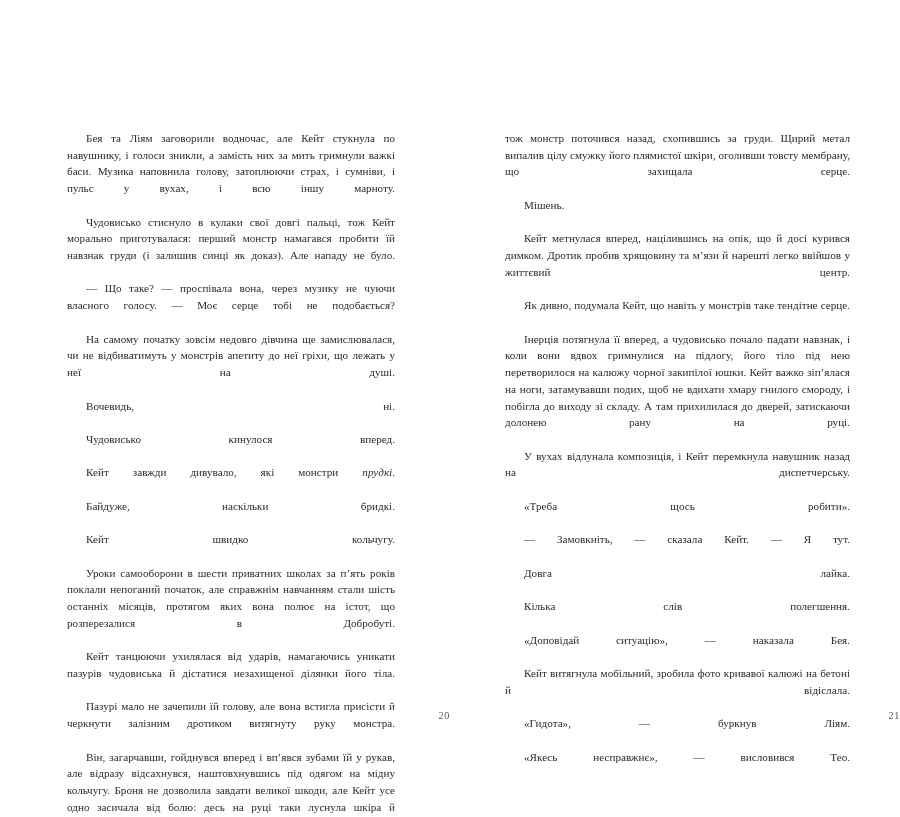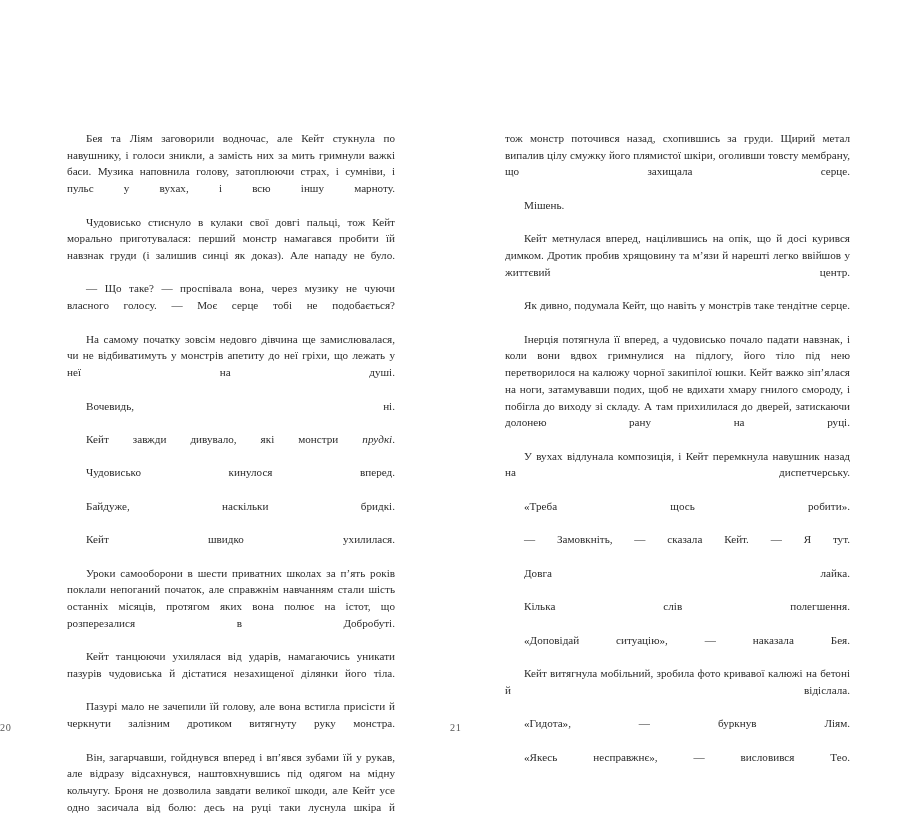--- a/index.html
+++ b/index.html
@@ -63,46 +63,46 @@
 
   
   .textblock p:after {
     content: "";
     display: inline-block;
     width: 100%;
   }
 
   .folio {
     position: absolute;
-    bottom: 84px;
+    bottom: 96px;
     width: 100%;
-    text-align: left;
+    text-align: right;
     font-size: 10.2px;
     letter-spacing: 0.6px;
     color: #555555;
   }
 
   .page-left .folio  { padding-left: -0px; }
 </style>
 </head>
 <body>
 
 <div class="spread">
 
   <div class="page page-left">
     <div class="textblock">
       <p>Бея та Ліям заговорили водночас, але Кейт стукнула по навушнику, і голоси зникли, а замість них за мить гримнули важкі баси. Музика наповнила голову, затоплюючи страх, і сумніви, і пульс у вухах, і всю іншу марноту.</p>
       <p>Чудовисько стиснуло в кулаки свої довгі пальці, тож Кейт морально приготувалася: перший монстр намагався пробити їй навзнак груди (і залишив синці як доказ). Але нападу не було.</p>
       <p>— Що таке? — проспівала вона, через музику не чуючи власного голосу. — Моє серце тобі не подобається?</p>
       <p>На самому початку зовсім недовго дівчина ще замислювалася, чи не відбиватимуть у монстрів апетиту до неї гріхи, що лежать у неї на душі.</p>
       <p>Вочевидь, ні.</p>
+      <p>Чудовисько кинулося вперед.</p>
       <p><span>Кейт завжди дивувало, які монстри <em>прудкі</em>.</span></p>
-      <p>Чудовисько кинулося вперед.</p>
       <p>Байдуже, наскільки бридкі.</p>
-      <p>Кейт швидко ухилилася.</p>
+      <p>Кейт швидко кольчугу.</p>
       <p>Уроки самооборони в шести приватних школах за п’ять років поклали непоганий початок, але справжнім навчанням стали шість останніх місяців, протягом яких вона полює на істот, що розперезалися в Добробуті.</p>
       <p>Кейт танцюючи ухилялася від ударів, намагаючись уникати пазурів чудовиська й дістатися незахищеної ділянки його тіла.</p>
       <p>Пазурі мало не зачепили їй голову, але вона встигла присісти й черкнути залізним дротиком витягнуту руку монстра.</p>
       <p>Він, загарчавши, гойднувся вперед і вп’явся зубами їй у рукав, але відразу відсахнувся, наштовхнувшись під одягом на мідну кольчугу. Броня не дозволила завдати великої шкоди, але Кейт усе одно засичала від болю: десь на руці таки луснула шкіра й просочилася кров.</p>
 
     </div>
     <div class="folio">20</div>
   </div>
 
   <div class="page page-right">

